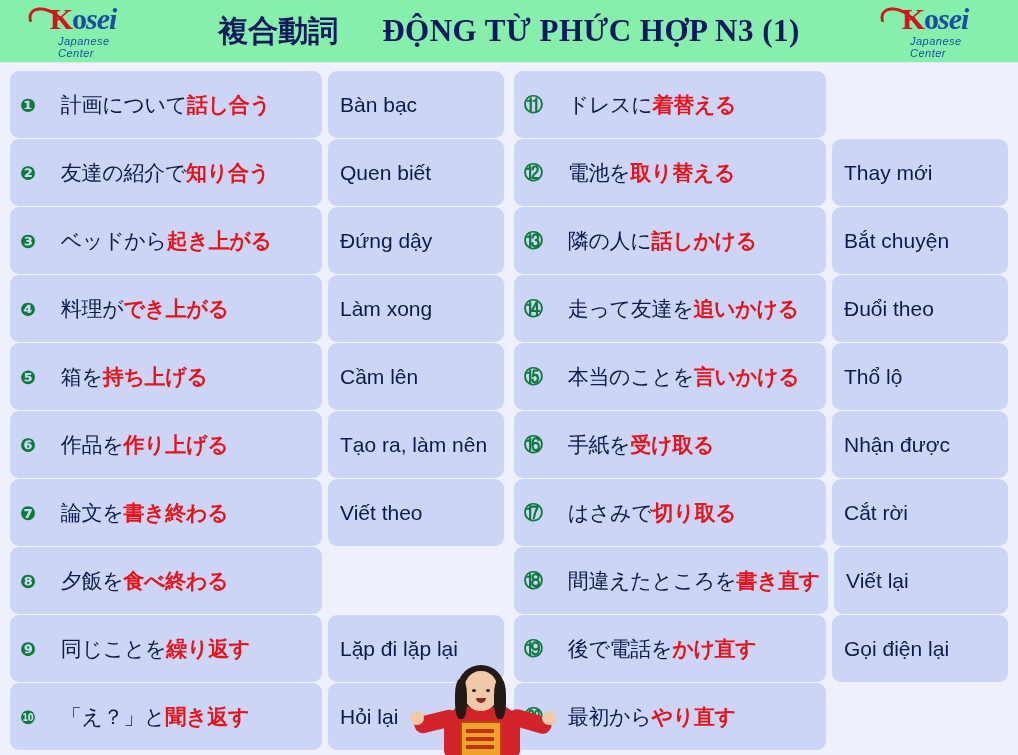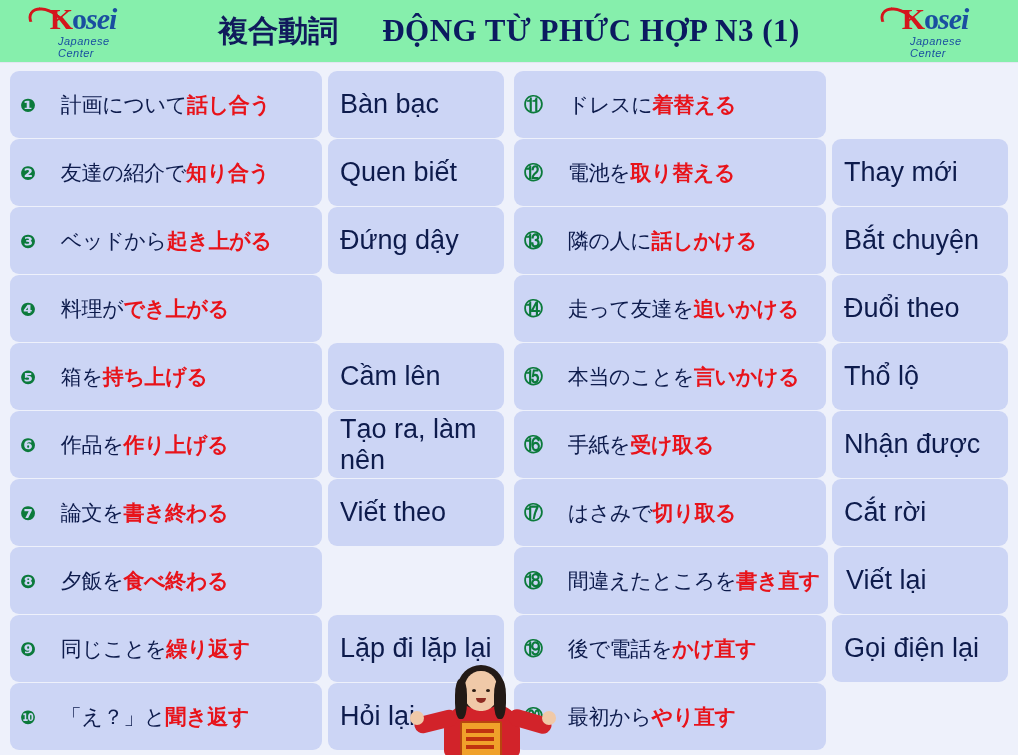--- a/index.html
+++ b/index.html
@@ -124,21 +124,21 @@
     flex: 0 0 312px;
     padding: 0 8px 0 10px;
     font-family: "DejaVu Sans", sans-serif;
     font-size: 21px;
     color: #0d1b4c;
     letter-spacing: -0.3px;
   }
   .cell.vn {
     flex: 1 1 auto;
     padding: 16px 12px;
-    font-size: 27px;
+    font-size: 21px;
     color: #0d1b4c;
     font-family: "Liberation Sans", sans-serif;
   }
   .num {
     color: #0b7a3b;
     font-weight: bold;
     margin-right: 1px;
     font-size: 19px;
     font-family: "DejaVu Sans", sans-serif;
   }
@@ -308,20 +308,21 @@
           <span class="num">❸</span>
           <span class="jp-text"><span>ベッドから</span><span class="hl">起き上がる</span><span></span></span>
         </div>
         <div class="cell vn">Đứng dậy</div>
       </div>
       <div class="row">
         <div class="cell jp">
           <span class="num">❹</span>
           <span class="jp-text"><span>料理が</span><span class="hl">でき上がる</span><span></span></span>
         </div>
+        <div class="cell vn">Làm xong</div>
       </div>
       <div class="row">
         <div class="cell jp">
           <span class="num">❺</span>
           <span class="jp-text"><span>箱を</span><span class="hl">持ち上げる</span><span></span></span>
         </div>
         <div class="cell vn">Cầm lên</div>
       </div>
       <div class="row">
         <div class="cell jp">

